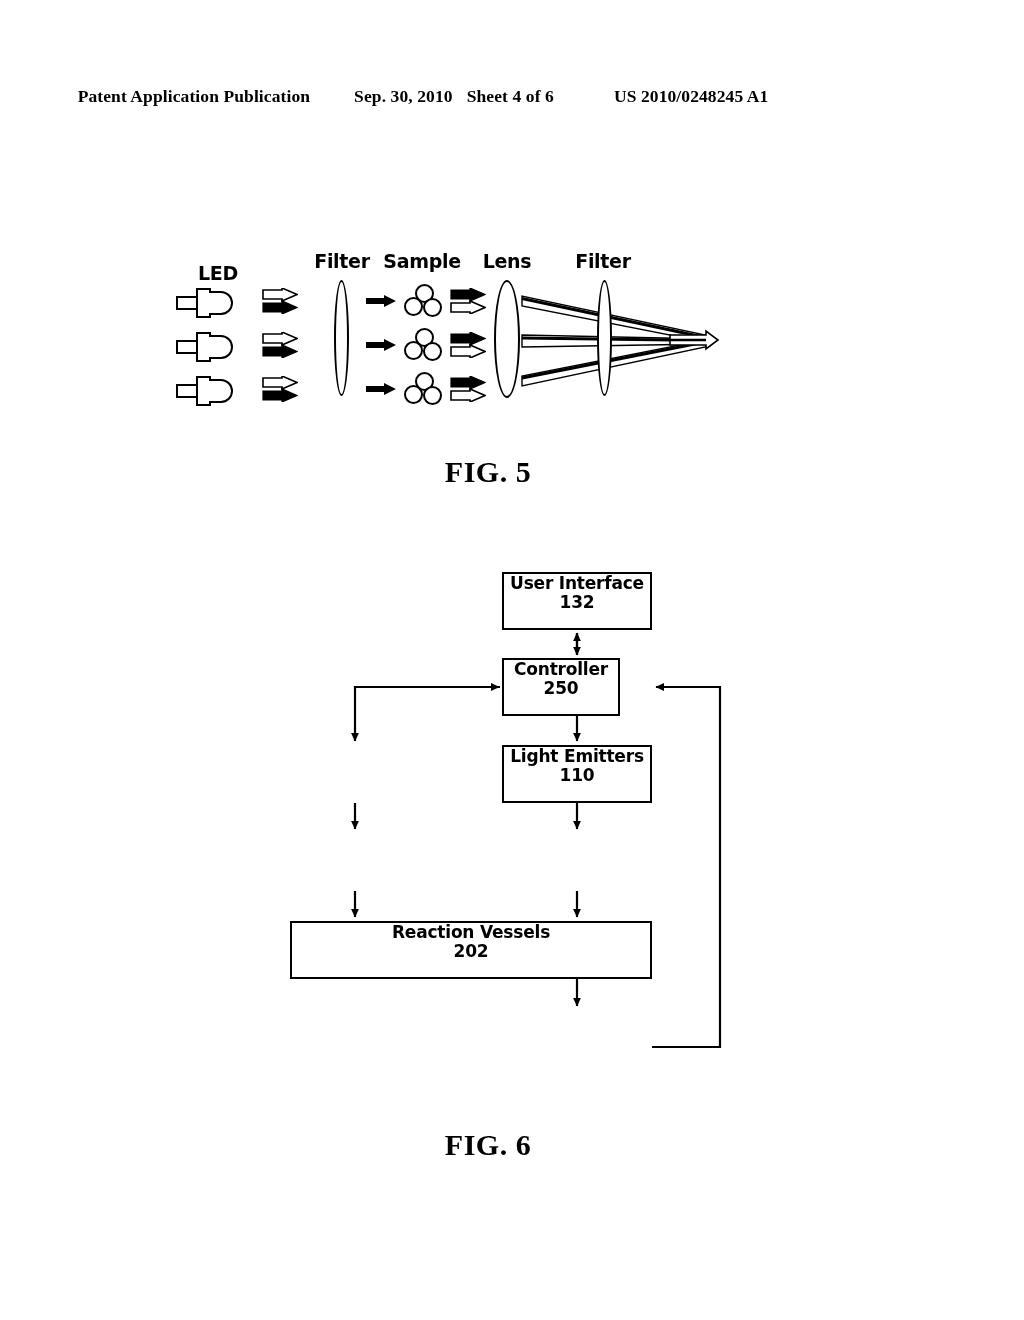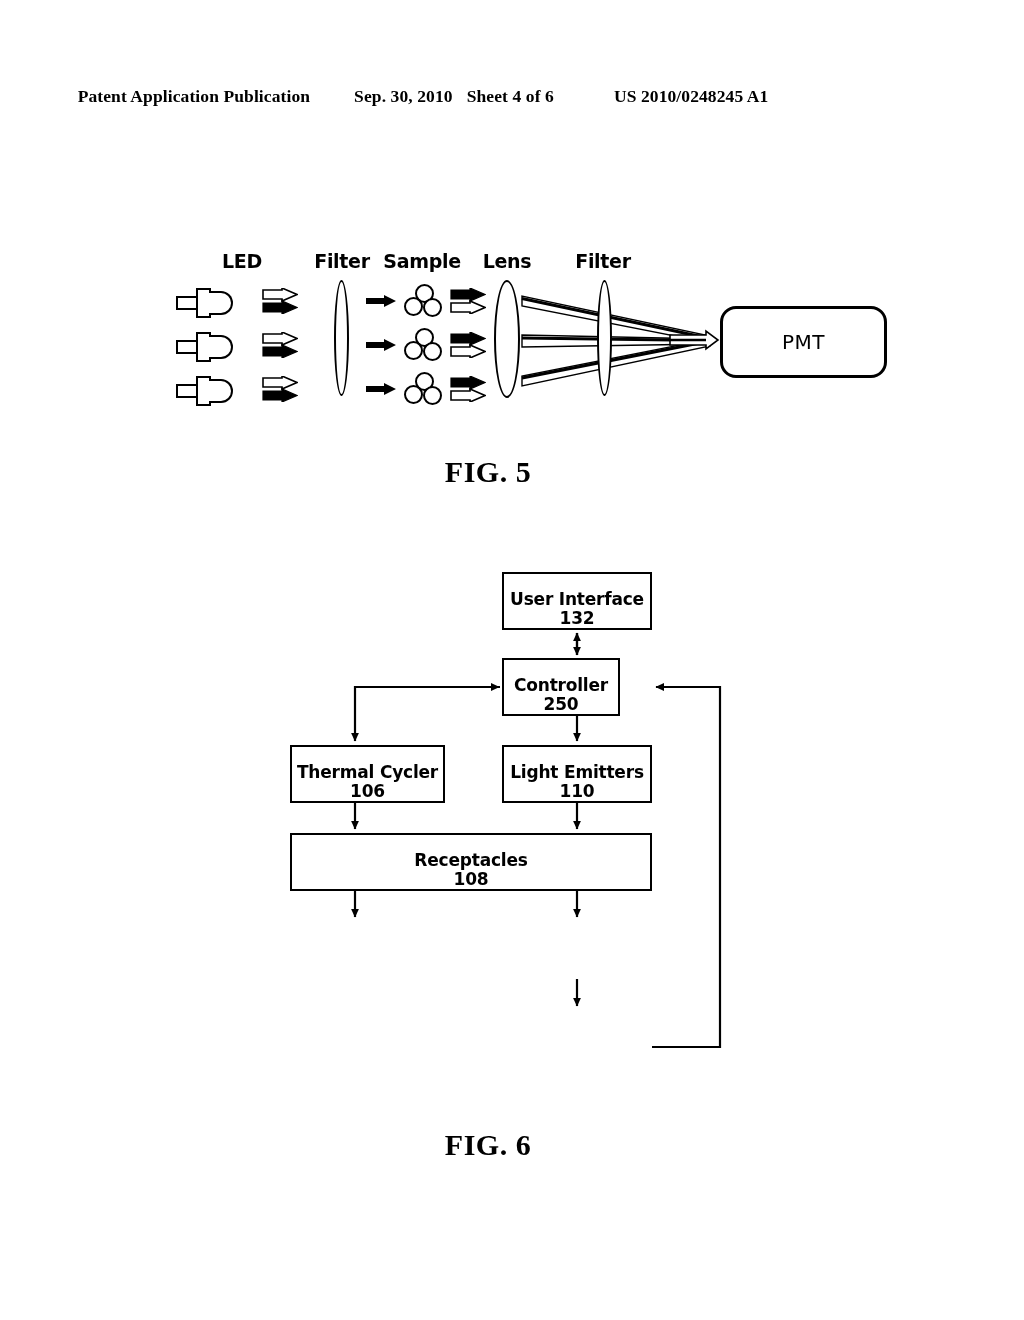--- a/index.html
+++ b/index.html
@@ -179,21 +179,21 @@
     height: 545px;
   }
   .f6-box {
     position: absolute;
     border: 2.5px solid #000;
     background: #fff;
     box-sizing: border-box;
     display: flex;
     flex-direction: column;
     align-items: center;
-    justify-content: flex-end;
+    justify-content: flex-start;
     font-family: "DejaVu Sans", sans-serif;
     font-weight: bold;
     font-size: 17px;
     letter-spacing: -0.2px;
     line-height: 1.12;
     white-space: nowrap;
   }
   .f6-box .f6-ref {
     text-underline-offset: 1px;
   }
@@ -212,21 +212,21 @@
 
 <div class="page-header">
   <span class="hdr-pub">Patent Application Publication</span>
   <span class="hdr-date">Sep. 30, 2010</span>
   <span class="hdr-sheet">Sheet 4 of 6</span>
   <span class="hdr-num">US 2010/0248245 A1</span>
 </div>
 
 <div class="fig" id="fig5">
 
-  <div class="f5-label" style="left:68px;  top:10px;margin-left:24px;">LED</div>
+  <div class="f5-label" style="left:68px;  top:22px;">LED</div>
   <div class="f5-label" style="left:192px; top:10px;">Filter</div>
   <div class="f5-label" style="left:272px; top:10px;">Sample</div>
   <div class="f5-label" style="left:357px; top:10px;">Lens</div>
   <div class="f5-label" style="left:453px; top:10px;">Filter</div>
 
   <div class="led" style="left:26px; top:48px;">
     <div class="led-lead"></div>
     <div class="led-base"></div>
     <div class="led-dome"></div>
   </div>
@@ -325,23 +325,20 @@
 
     <polygon points="372,136 372,146 560,106 560,99" fill="#ffffff" stroke="#000000" stroke-width="1.4"></polygon>
     <line x1="372" y1="138" x2="560" y2="101" stroke="#000000" stroke-width="3.2"></line>
 
     <path d="M520 95 L556 95 L556 91 L568 100 L556 109 L556 105 L520 105 Z" fill="#ffffff" stroke="#000000" stroke-width="1.6"></path>
     <line x1="520" y1="100" x2="556" y2="100" stroke="#000000" stroke-width="2.4"></line>
   </svg>
 
   <div class="ellipse filter-ellipse" style="left:447px; top:40px; z-index:3;"></div>
 
-  <div class="pmt-box" style="left:570px; top:66px; width:167px; height:72px;">
-    <span>PMT</span>
-  </div>
 </div>
 
 <div class="fig-caption" style="left:488px; top:455px;">FIG. 5</div>
 
 <div class="fig" id="fig6">
 
   <svg class="f6-svg">
     <defs>
       <marker id="ah" markerWidth="9" markerHeight="9" refX="8" refY="4.5" orient="auto" markerUnits="userSpaceOnUse">
         <path d="M0,0.6 L8.6,4.5 L0,8.4 Z" fill="#000000"></path>
@@ -372,31 +369,27 @@
   <div class="f6-box" style="left:242px; top:17px; width:150px; height:58px;">
     <span>User Interface</span>
     <span class="f6-ref">132</span>
   </div>
 
   <div class="f6-box" style="left:242px; top:103px; width:118px; height:58px;">
     <span>Controller</span>
     <span class="f6-ref">250</span>
   </div>
 
-  <div class="f6-box" style="left:30px; top:190px; width:155px; height:58px;">
-    <span>Thermal Cycler</span>
-    <span class="f6-ref">106</span>
-  </div>
 
   <div class="f6-box" style="left:242px; top:190px; width:150px; height:58px;">
     <span>Light Emitters</span>
     <span class="f6-ref">110</span>
   </div>
 
-  <div class="f6-box" style="left:30px; top:278px; width:362px; height:58px;">
-    <span>Receptacles</span>
-    <span class="f6-ref">108</span>
-  </div>
-
+
+  <div class="f6-box" style="left:30px; top:366px; width:362px; height:58px;">
+    <span>Reaction Vessels</span>
+    <span class="f6-ref">202</span>
+  </div>
 
 </div>
 
 <div class="fig-caption" style="left:488px; top:1128px;">FIG. 6</div>
 
 </body></html>

